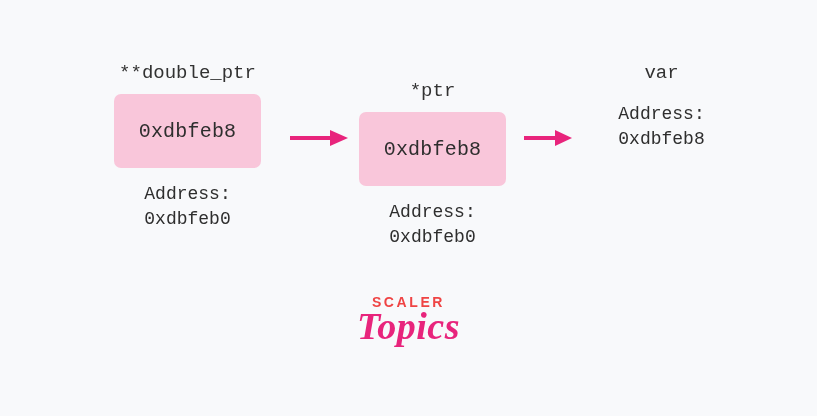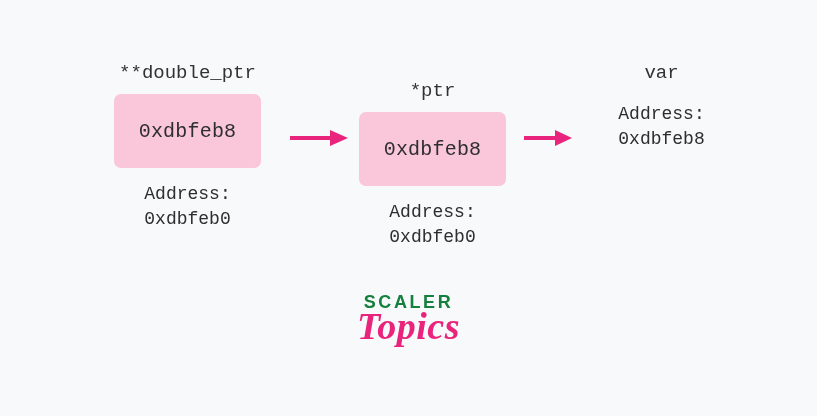--- a/index.html
+++ b/index.html
@@ -78,24 +78,24 @@
   
   #brand-logo {
     position: absolute;
     left: 0;
     top: 294px;
     width: 817px;
     text-align: center;
   }
   .logo-scaler {
     font-family: "Liberation Sans", sans-serif;
-    font-size: 18px;
+    font-size: 14px;
     font-weight: bold;
     letter-spacing: 2.6px;
-    color: #15803d;
+    color: #ef4444;
     line-height: 16px;
   }
   .logo-topics {
     font-family: "Liberation Serif", serif;
     font-size: 38px;
     font-style: italic;
     font-weight: bold;
     color: #e8247c;
     line-height: 30px;
     margin-top: 1px;

